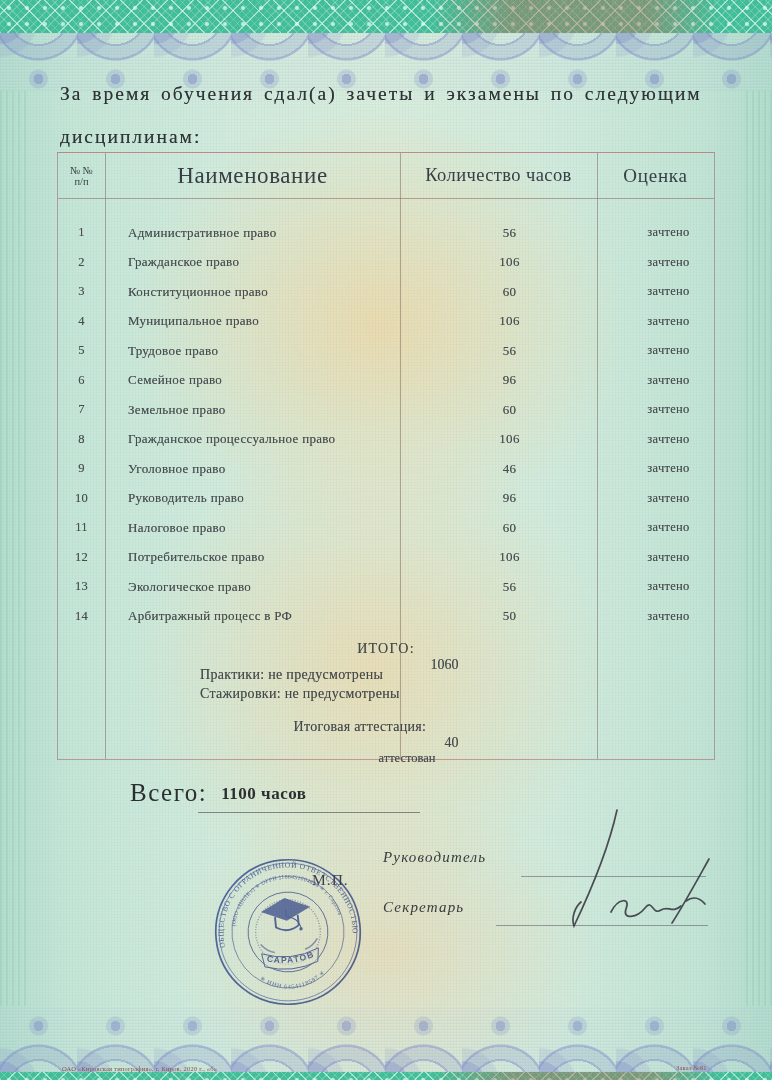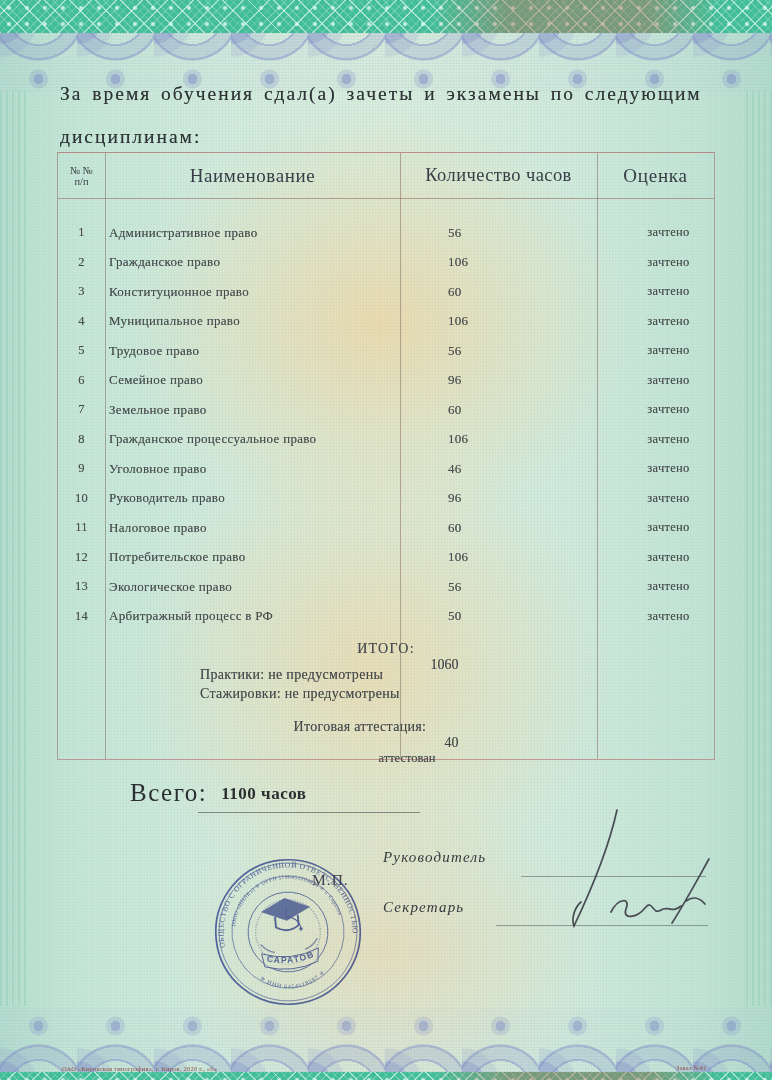--- a/index.html
+++ b/index.html
@@ -64,29 +64,29 @@
 
   .table{position:absolute;left:57px;top:152px;width:656px;height:606px;z-index:2;
     border:1px solid rgba(150,105,98,.55);border-top-color:rgba(178,92,96,.65);border-bottom-color:rgba(178,92,96,.55);
     color:#41464a;}
   .vline{position:absolute;top:0;bottom:0;width:1px;background:rgba(128,108,98,.55);}
   .v1{left:47px;} .v2{left:342px;} .v3{left:539px;}
   .thead{position:absolute;left:0;top:0;right:0;height:45px;display:flex;align-items:center;
     border-bottom:1px solid rgba(150,112,100,.6);color:#373e46;}
   .h{text-align:center;}
   .h-num{width:47px;font-size:10.5px;line-height:11px;}
-  .h-name{width:295px;font-size:19px;letter-spacing:.6px;}
+  .h-name{width:295px;font-size:23px;letter-spacing:.6px;}
   .h-hours{width:197px;font-size:18.5px;letter-spacing:.4px;}
   .h-grade{width:117px;font-size:19px;letter-spacing:.8px;}
   .rows{position:absolute;left:0;right:0;top:65px;}
   .t-row{display:flex;align-items:center;height:29.5px;font-size:13px;letter-spacing:.3px;color:#474c4f;
     text-shadow:0 0 .4px rgba(60,65,70,.5);}
   .c-num{width:47px;text-align:center;font-size:12.5px;}
-  .c-name{width:295px;padding-left:4px;box-sizing:border-box;}
-  .c-hours{width:197px;padding-right:26px;box-sizing:border-box;padding-left:48px;}
+  .c-name{width:295px;padding-left:23px;box-sizing:border-box;}
+  .c-hours{width:197px;text-align:center;padding-right:26px;box-sizing:border-box;padding-left:48px;}
   .c-grade{width:117px;text-align:center;padding-left:26px;box-sizing:border-box;font-size:12.5px;}
   .tot{position:absolute;left:0;right:0;display:flex;align-items:center;font-size:14px;color:#45494c;
     text-shadow:0 0 .4px rgba(60,65,70,.5);flex-direction:column;}
   .tot .sp-num{width:47px;} 
   .tot .sp-name{width:295px;text-align:center;letter-spacing:1.2px;}
   .tot .sp-name.left{text-align:left;padding-left:55px;box-sizing:border-box;letter-spacing:.3px;width:482px;}
   .tot .sp-hours{width:197px;text-align:right;padding-right:26px;box-sizing:border-box;}
   .tot .sp-grade{width:117px;text-align:center;padding-left:42px;box-sizing:border-box;font-size:12.5px;}
   .t-itogo{top:488px;} .t-prak{top:514px;} .t-staj{top:533px;} .t-final{top:566px;}
 

